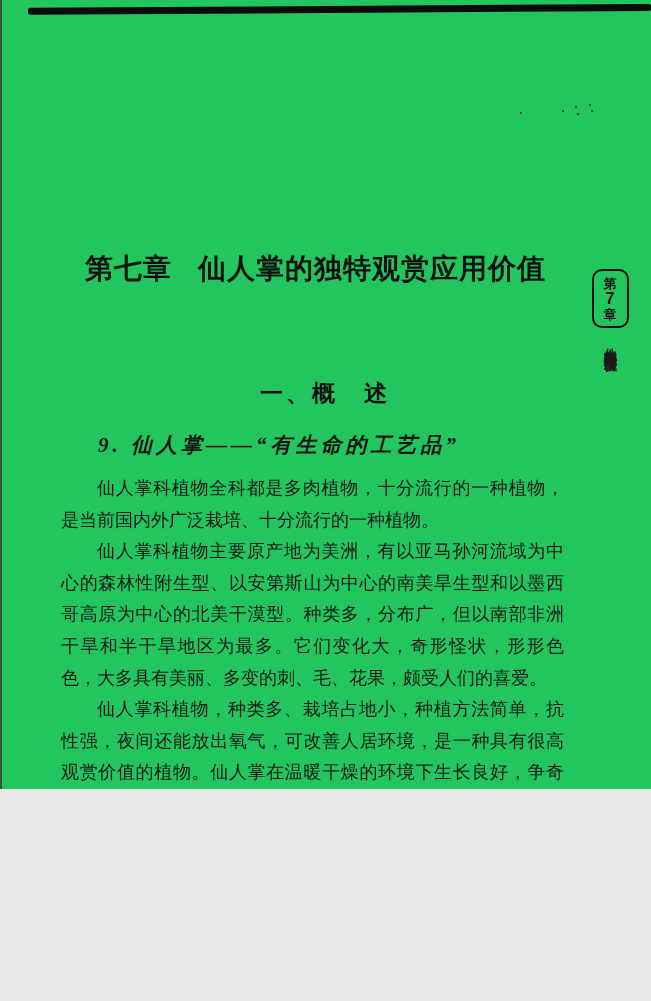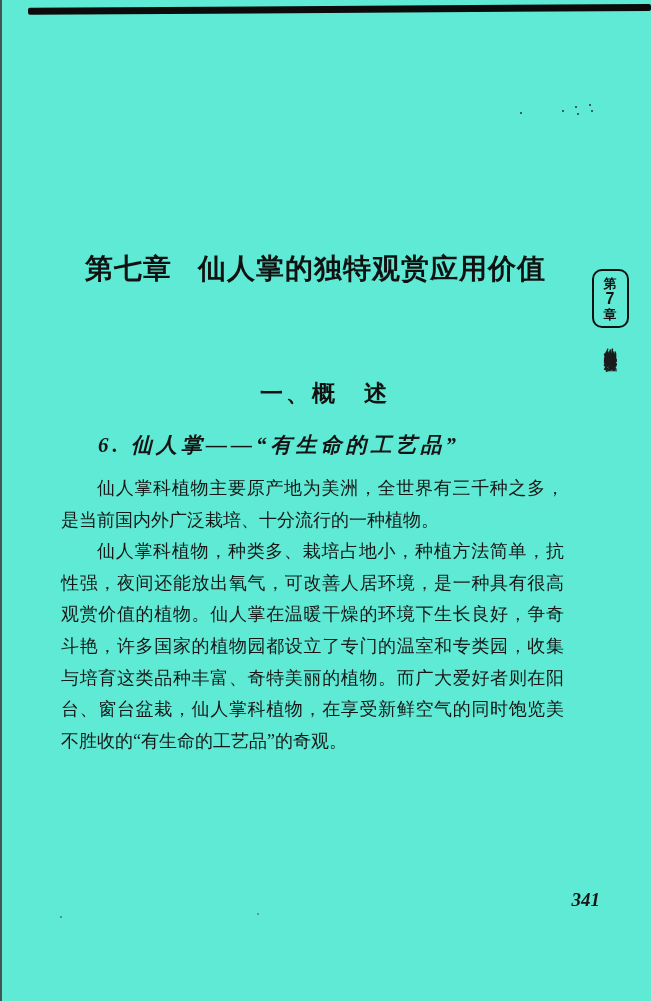--- a/index.html
+++ b/index.html
@@ -3,22 +3,22 @@
 <meta charset="utf-8">
 <style>
   html, body {
     margin: 0;
     padding: 0;
     background: #e8e8e8;
   }
   .page {
     position: relative;
     width: 651px;
-    height: 1001px;
-    background: #5eead4;
+    height: 789px;
+    background: #22c55e;
     overflow: hidden;
     font-family: "Liberation Serif", serif;
     color: #1a1a1a;
   }
 
   
   .scan-topline {
     position: absolute;
     left: 28px; top: 4px;
     width: 623px; height: 7px;
@@ -166,24 +166,25 @@
   <div class="speck" style="left:577px; top:113px;"></div>
   <div class="speck" style="left:589px; top:104px;"></div>
   <div class="speck" style="left:591px; top:110px;"></div>
   <div class="speck" style="left:60px;  top:916px; opacity:.6;"></div>
   <div class="speck" style="left:257px; top:913px; opacity:.5;"></div>
 
   <h1 class="chapter-title"><span>第七章</span><span class="gap"></span><span>仙人掌的独特观赏应用价值</span></h1>
 
   <h2 class="section-heading">一、概　述</h2>
 
-  <h3 class="subsection-heading">6. 仙人掌——“有生命的工艺品”</h3>
+  <h3 class="subsection-heading">9. 仙人掌——“有生命的工艺品”</h3>
 
   <div class="body-text">
-    <p>仙人掌科植物主要原产地为美洲，全世界有三千种之多，是当前国内外广泛栽培、十分流行的一种植物。</p>
+    <p>仙人掌科植物全科都是多肉植物，十分流行的一种植物，是当前国内外广泛栽培、十分流行的一种植物。</p>
+    <p>仙人掌科植物主要原产地为美洲，有以亚马孙河流域为中心的森林性附生型、以安第斯山为中心的南美旱生型和以墨西哥高原为中心的北美干漠型。种类多，分布广，但以南部非洲干旱和半干旱地区为最多。它们变化大，奇形怪状，形形色色，大多具有美丽、多变的刺、毛、花果，颇受人们的喜爱。</p>
     <p>仙人掌科植物，种类多、栽培占地小，种植方法简单，抗性强，夜间还能放出氧气，可改善人居环境，是一种具有很高观赏价值的植物。仙人掌在温暖干燥的环境下生长良好，争奇斗艳，许多国家的植物园都设立了专门的温室和专类园，收集与培育这类品种丰富、奇特美丽的植物。而广大爱好者则在阳台、窗台盆栽，仙人掌科植物，在享受新鲜空气的同时饱览美不胜收的“有生命的工艺品”的奇观。</p>
   </div>
 
   <div class="margin-tab">
     <div class="chapter-badge">
       <span class="badge-char">第</span>
       <span class="badge-num">7</span>
       <span class="badge-char">章</span>
     </div>
     <div class="vertical-title">仙人掌的独特观赏应用价值</div>

